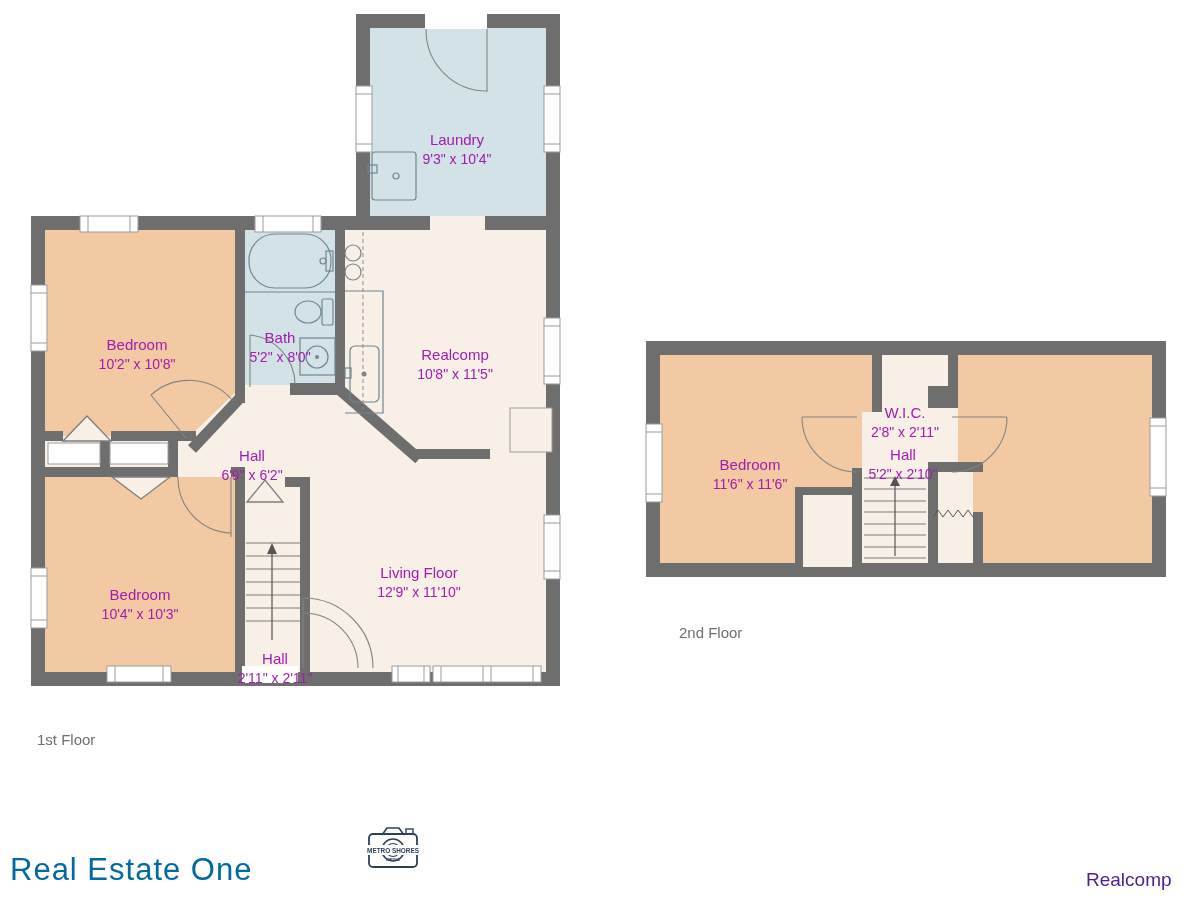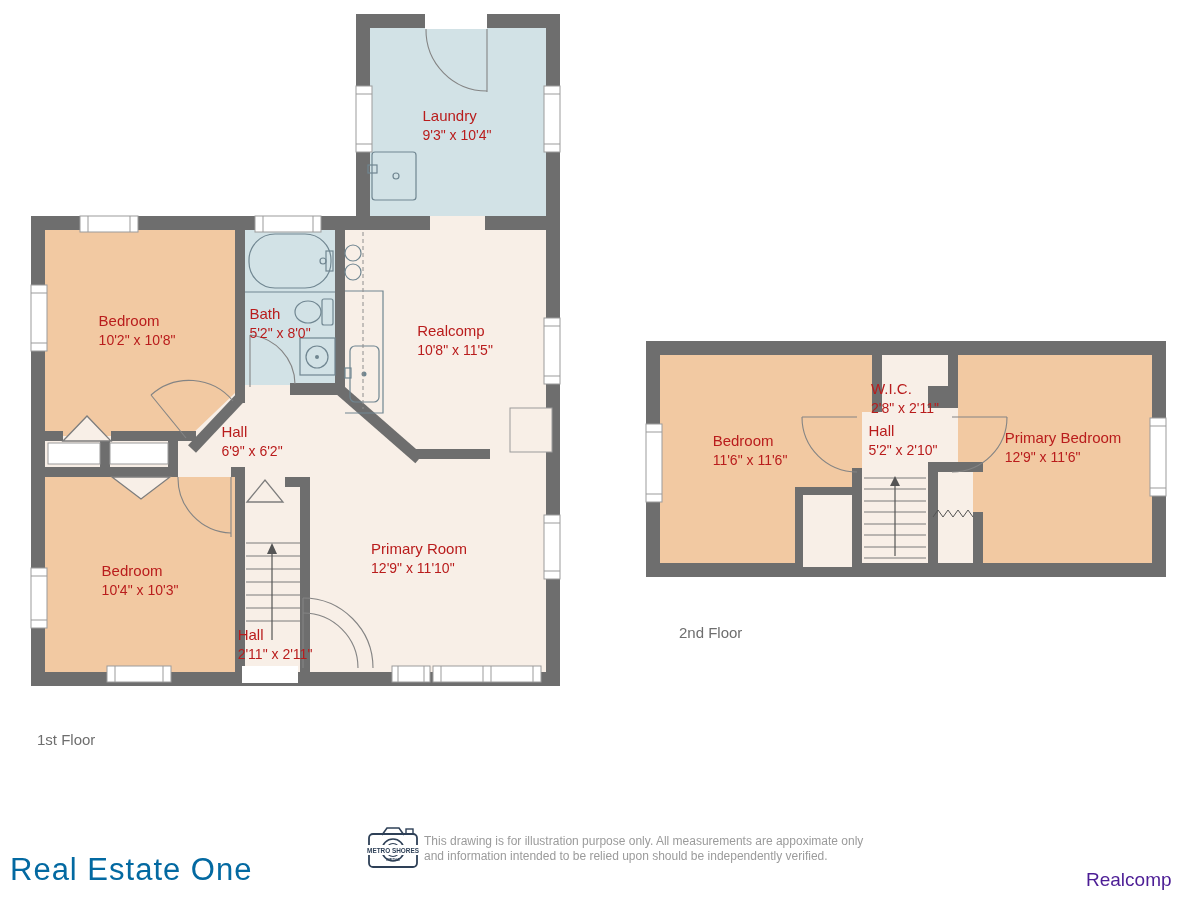--- a/index.html
+++ b/index.html
@@ -1,19 +1,19 @@
 <!DOCTYPE html>
 <html><head>
 <meta charset="utf-8">
 <style>
   html,body{margin:0;padding:0;background:#ffffff;}
   #page{position:relative;width:1200px;height:900px;background:#ffffff;overflow:hidden;
         font-family:"Liberation Sans", sans-serif;}
-  .room-label{position:absolute;transform:translate(-50%,-50%);
-              color:#b91c1c;font-size:15px;line-height:1.42;white-space:nowrap;pointer-events:none;}
+  .room-label{position:absolute;transform:translate(-50%,-50%);text-align:center;
+              color:#a21caf;font-size:15px;line-height:1.42;white-space:nowrap;pointer-events:none;margin-top:24px;}
   .room-label .dims{font-size:14px;}
   .floor-label{position:absolute;font-size:15px;color:#6e6e6e;}
   .disclaimer{position:absolute;left:424px;top:834px;font-size:12px;line-height:14.5px;color:#9b9b9b;}
   .brand-left{position:absolute;left:10px;top:852px;font-size:31px;color:#0369a1;letter-spacing:1px;}
   .brand-right{position:absolute;left:1086px;top:869px;font-size:19px;color:#4c1d95;}
   svg{position:absolute;left:0;top:0;}
   .wall{fill:#6e6e6e;}
   .wallln{stroke:#6e6e6e;fill:none;}
   .win{fill:#ffffff;stroke:#9b9b9b;stroke-width:1;}
   .tick{stroke:#9b9b9b;stroke-width:1;}
@@ -247,48 +247,40 @@
   </div>
   <div class="room-label" style="left:252px;top:442px">
     <div>Hall</div>
     <div class="dims">6'9" x 6'2"</div>
   </div>
   <div class="room-label" style="left:140px;top:581px">
     <div>Bedroom</div>
     <div class="dims">10'4" x 10'3"</div>
   </div>
   <div class="room-label" style="left:419px;top:559px">
-    <div>Primary Room</div>
+    <div>Living Floor</div>
     <div class="dims">12'9" x 11'10"</div>
   </div>
   <div class="room-label" style="left:275px;top:645px">
     <div>Hall</div>
     <div class="dims">2'11" x 2'11"</div>
   </div>
   <div class="room-label" style="left:750px;top:451px">
     <div>Bedroom</div>
     <div class="dims">11'6" x 11'6"</div>
   </div>
   <div class="room-label" style="left:905px;top:399px">
     <div>W.I.C.</div>
     <div class="dims">2'8" x 2'11"</div>
   </div>
   <div class="room-label" style="left:903px;top:441px">
     <div>Hall</div>
     <div class="dims">5'2" x 2'10"</div>
   </div>
-  <div class="room-label" style="left:1063px;top:448px">
-    <div>Primary Bedroom</div>
-    <div class="dims">12'9" x 11'6"</div>
-  </div>
 
   <div class="floor-label" style="left:37px;top:731px">1st Floor</div>
   <div class="floor-label" style="left:679px;top:624px">2nd Floor</div>
 
-  <div class="disclaimer">
-    <div>This drawing is for illustration purpose only.  All measurements are appoximate only</div>
-    <div>and information intended to be relied upon should be independently verified.</div>
-  </div>
 
   <div class="brand-left">Real Estate One</div>
   <div class="brand-right">Realcomp</div>
 
 </div>
 
 </body></html>

